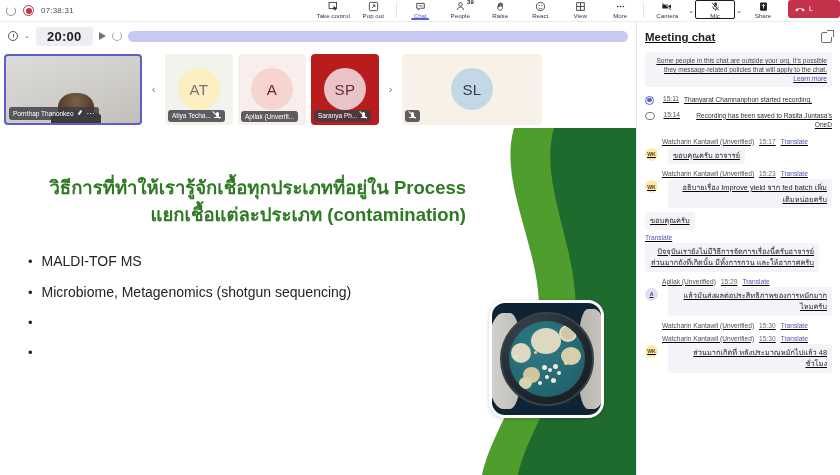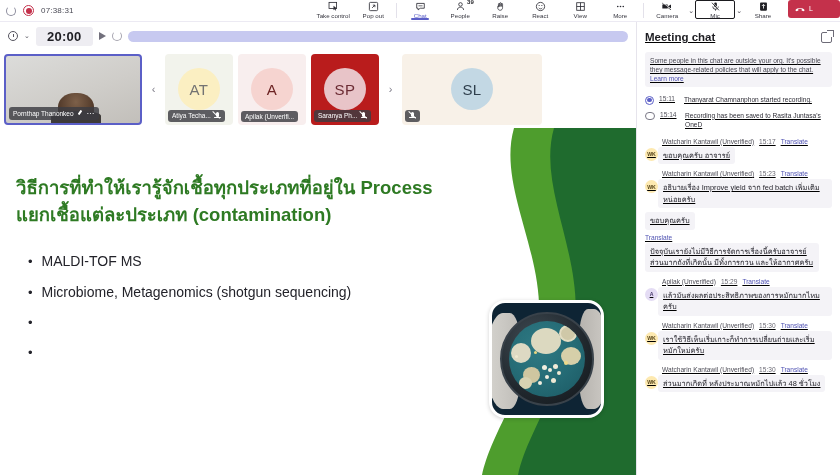--- a/index.html
+++ b/index.html
@@ -2,21 +2,21 @@
 <html><head>
 <meta charset="utf-8">
 <style>
   * { box-sizing: border-box; margin: 0; padding: 0; }
   html, body {
     width: 840px; height: 475px;
     font-family: "Liberation Sans", sans-serif;
     background: #ffffff;
     overflow: hidden;
   }
-  #app { position: relative; width: 840px; height: 439px; }
+  #app { position: relative; width: 840px; height: 439px; text-align: right; }
 
   
   .toolbar {
     position: absolute; top: 0; left: 0; width: 840px; height: 22px;
     background: #fff; display: flex; align-items: center;
     border-bottom: 1px solid #eceaf3;
   }
   .tb-left { display: flex; align-items: center; gap: 7px; padding-left: 6px; width: 395px; }
   .rec-dot-ring {
     width: 11px; height: 11px; border-radius: 50%;
@@ -204,21 +204,21 @@
     width: 10px; height: 8px; border-radius: 4px; border: 1.2px solid #7a7886;
     flex-shrink: 0; margin-top: 1px;
   }
   .sys-time { font-size: 6.6px; color: #53525c; min-width: 20px; }
   .sys-txt { font-size: 6.6px; color: #2e2d36; line-height: 9px; }
   .msg-group { margin-top: 6px; }
   .msg-meta { display: flex; align-items: center; gap: 5px; padding-left: 17px; margin-bottom: 2px; }
   .msg-author { font-size: 6.6px; color: #4e4d57; }
   .msg-time { font-size: 6.6px; color: #6b6a74; }
   .translate-link { font-size: 6.6px; color: #4f52b2; cursor: pointer; }
-  .msg-row { display: flex; align-items: flex-start; gap: 0; }
+  .msg-row { display: flex; align-items: flex-start; gap: 10px; }
   .msg-av {
     width: 13px; height: 13px; border-radius: 50%; flex-shrink: 0;
     display: flex; align-items: center; justify-content: center;
     font-size: 5.2px; font-weight: bold; color: #4a3c12; margin-top: 1px;
   }
   .msg-av.wk { background: #fde9b0; color: #57451a; }
   .msg-av.a  { background: #e4dcf4; color: #47386b; }
   .bubble {
     background: #f4f3f7; border-radius: 3px; padding: 3px 5px;
     font-size: 7.4px; color: #1f1e26; line-height: 11.5px; max-width: 174px;
@@ -563,24 +563,20 @@
           <span class="bubble">แล้วมันส่งผลต่อประสิทธิภาพของการหมักมากไหมครับ</span>
         </div>
       </div>
 
       <div class="msg-group">
         <div class="msg-meta">
           <span class="msg-author">Watcharin Kantawil (Unverified)</span>
           <span class="msg-time">15:30</span>
           <span class="translate-link">Translate</span>
         </div>
-        <div class="msg-row">
-          <span class="msg-av wk">WK</span>
-          <span class="bubble">เราใช้วิธีเห็นเริ่มเกาะก็ทำการเปลี่ยนถ่ายและเริ่มหมักใหม่ครับ</span>
-        </div>
       </div>
 
 
       <div class="msg-group">
         <div class="msg-meta">
           <span class="msg-author">Watcharin Kantawil (Unverified)</span>
           <span class="msg-time">15:30</span>
           <span class="translate-link">Translate</span>
         </div>
         <div class="msg-row">

